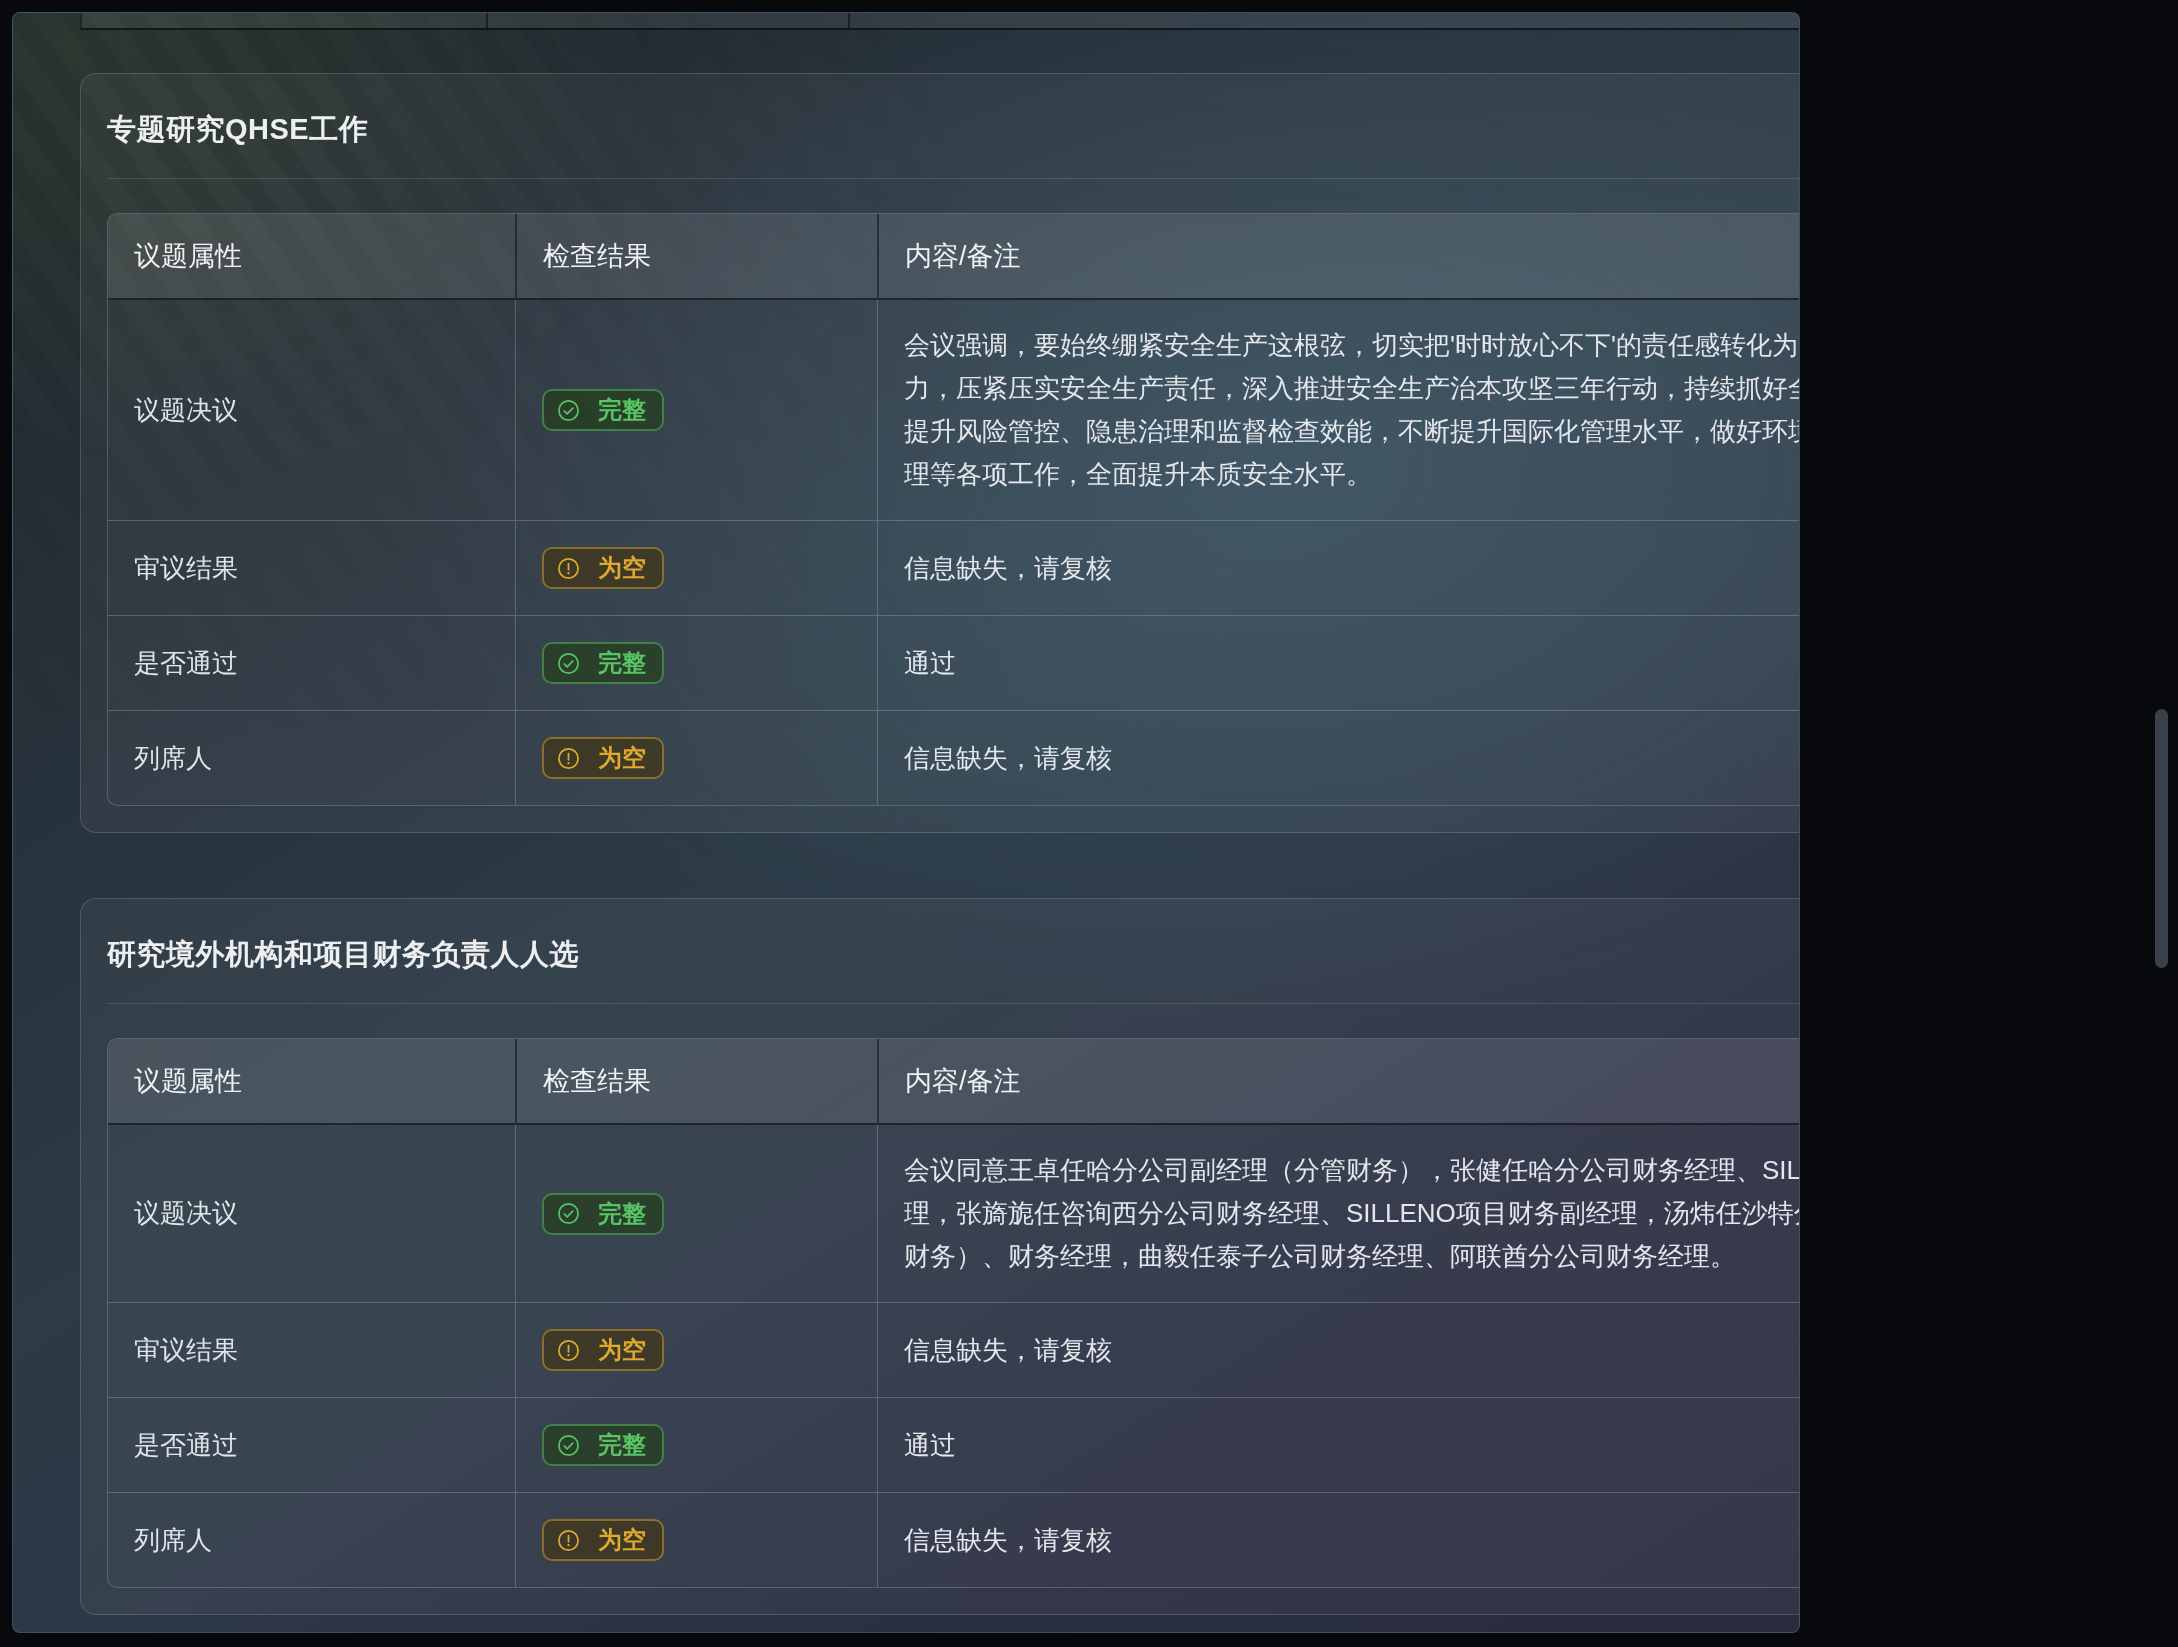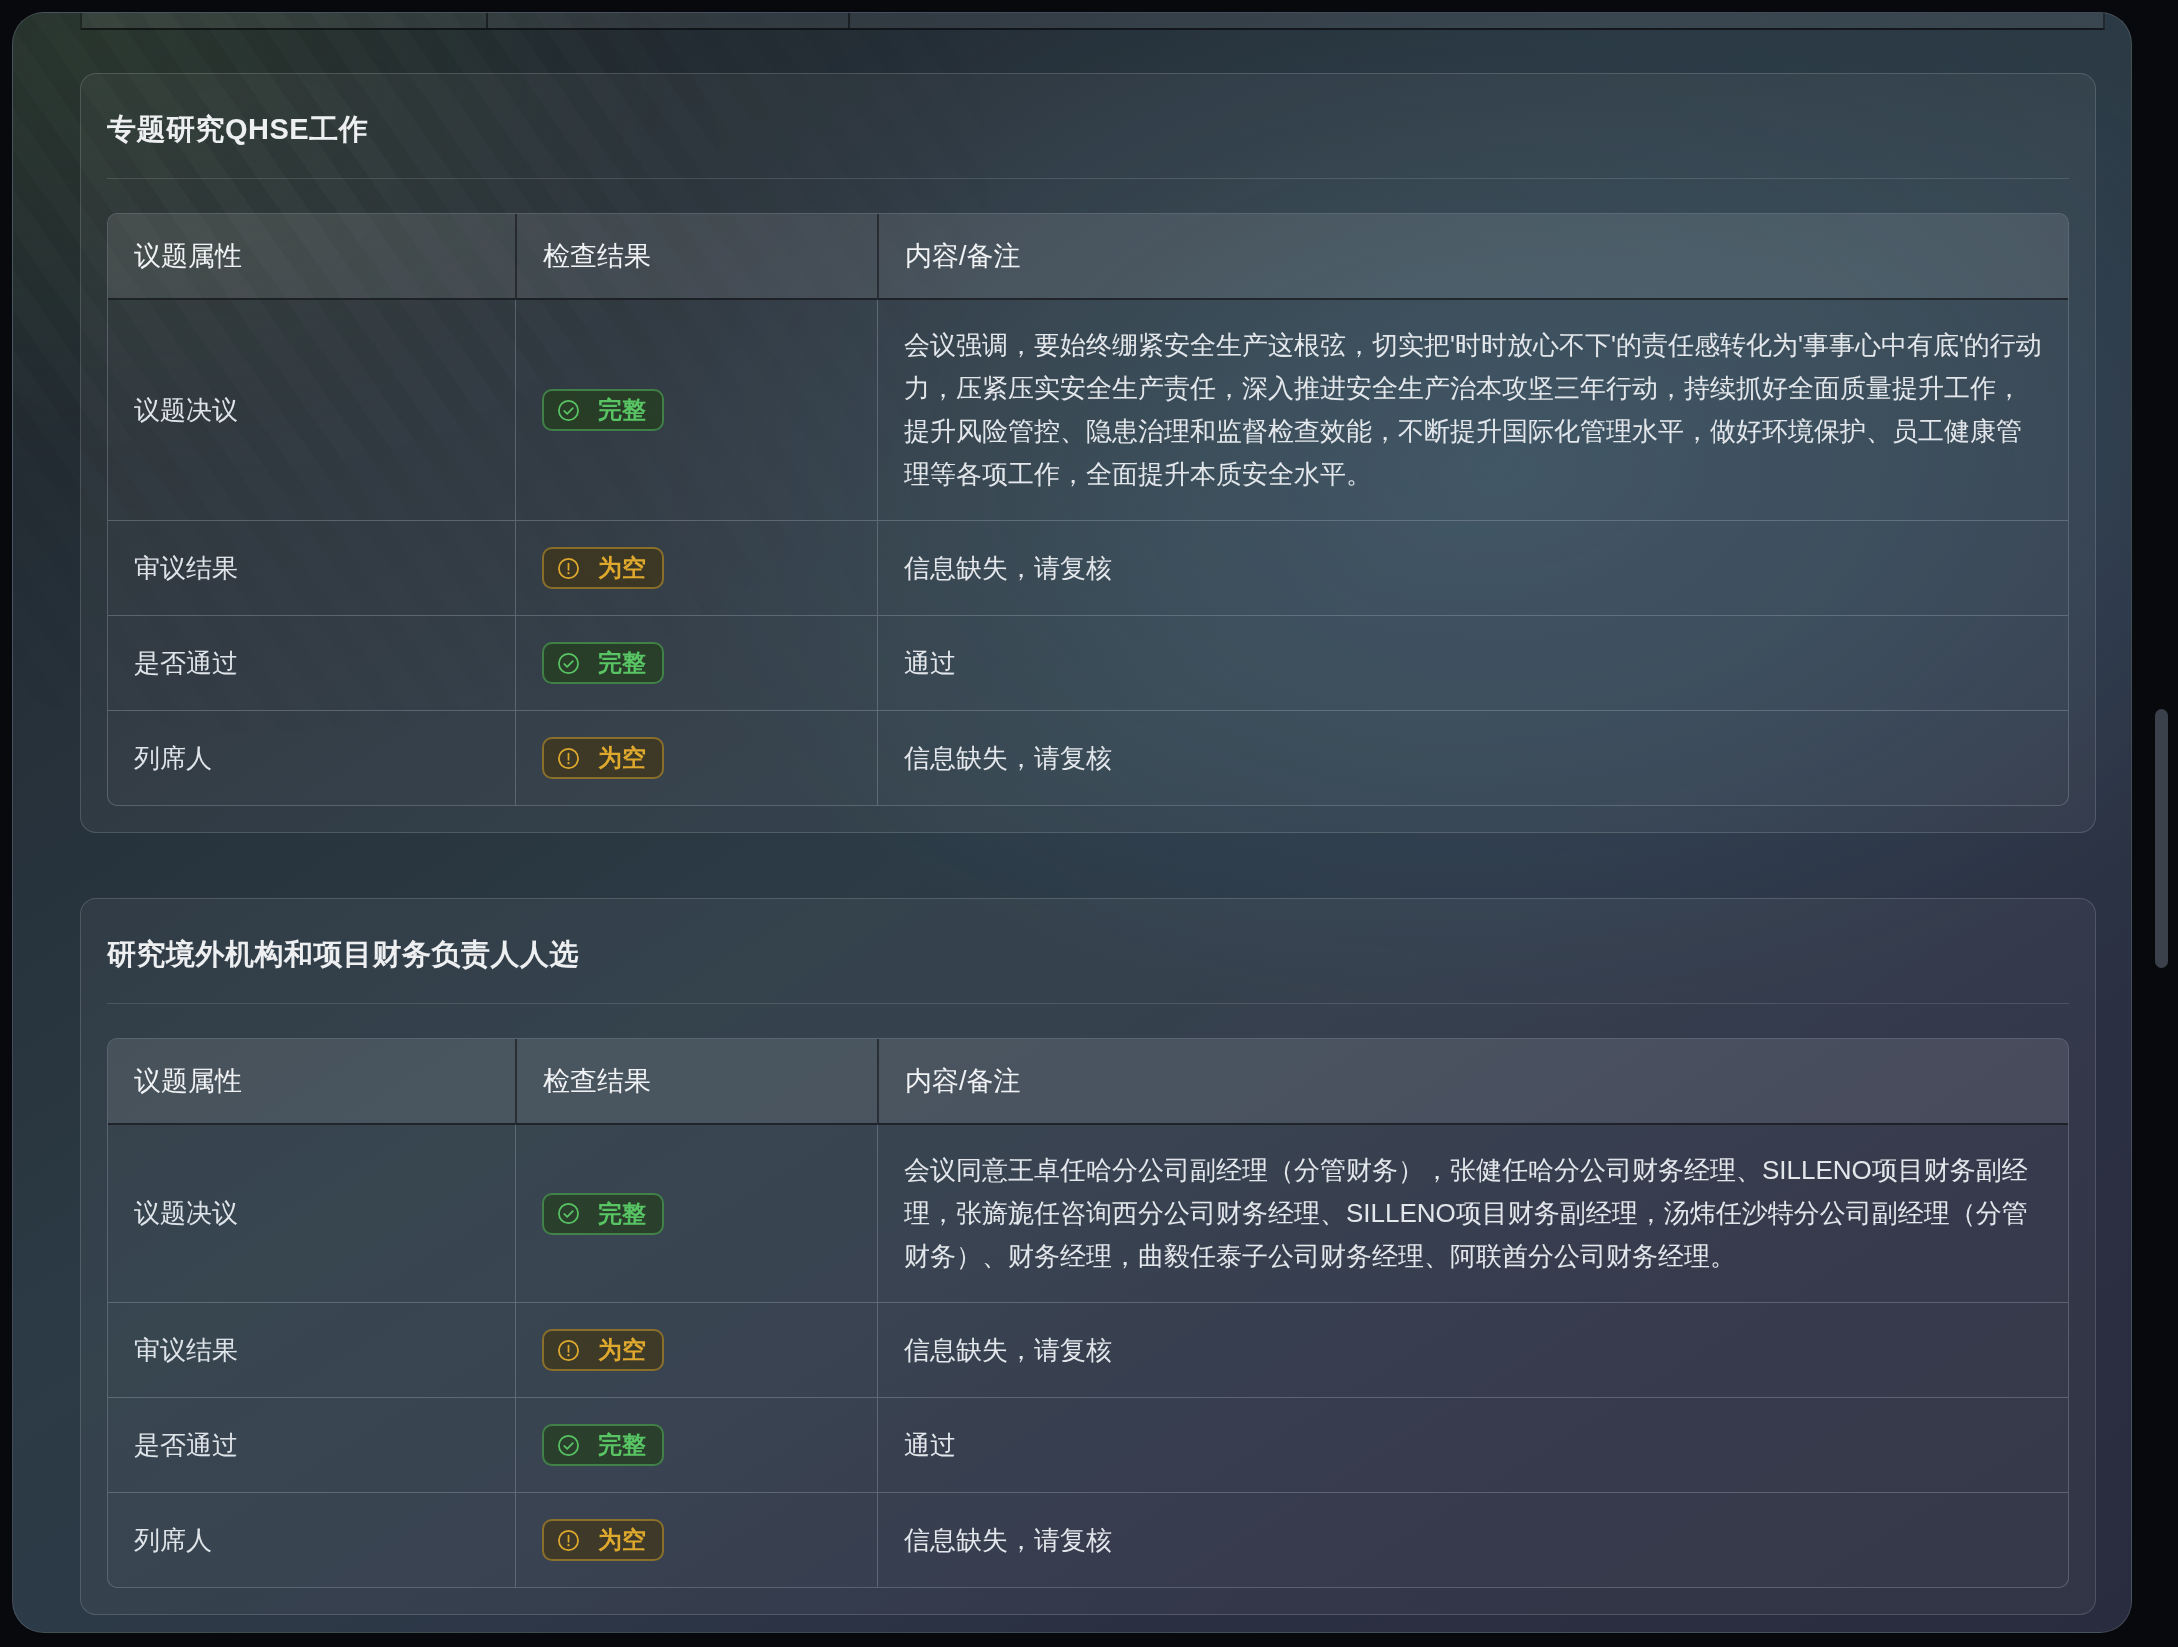--- a/index.html
+++ b/index.html
@@ -8,23 +8,23 @@
     width:2178px; height:1647px;
     background:#08090d;
     position:relative;
     overflow:hidden;
     font-family:"Liberation Sans","DejaVu Sans",sans-serif;
   }
 
   
   .viewport {
     position:absolute; left:12px; top:12px;
-    width:2120px; height:1621px;
+    width:1788px; height:1621px;
     border:1px solid rgba(165,178,192,0.22);
-    border-radius:32px;
+    border-radius:8px;
     overflow:hidden;
     background:
       radial-gradient(1400px 900px at 70% 28%, rgba(96,148,180,0.20), rgba(0,0,0,0) 62%),
       radial-gradient(1000px 720px at 4% 2%, rgba(52,72,52,0.50), rgba(0,0,0,0) 58%),
       linear-gradient(148deg, #20262a 0%, #26313a 26%, #2c3b46 48%, #2d3847 62%, #2a2f41 82%, #282c3e 100%);
   }
   .texture {
     position:absolute; inset:0; pointer-events:none;
     background:repeating-linear-gradient(55deg, rgba(0,0,0,0.055) 0 22px, rgba(255,255,255,0.012) 22px 46px);
     -webkit-mask-image:radial-gradient(1100px 850px at 12% 10%, #000 0%, transparent 68%);

